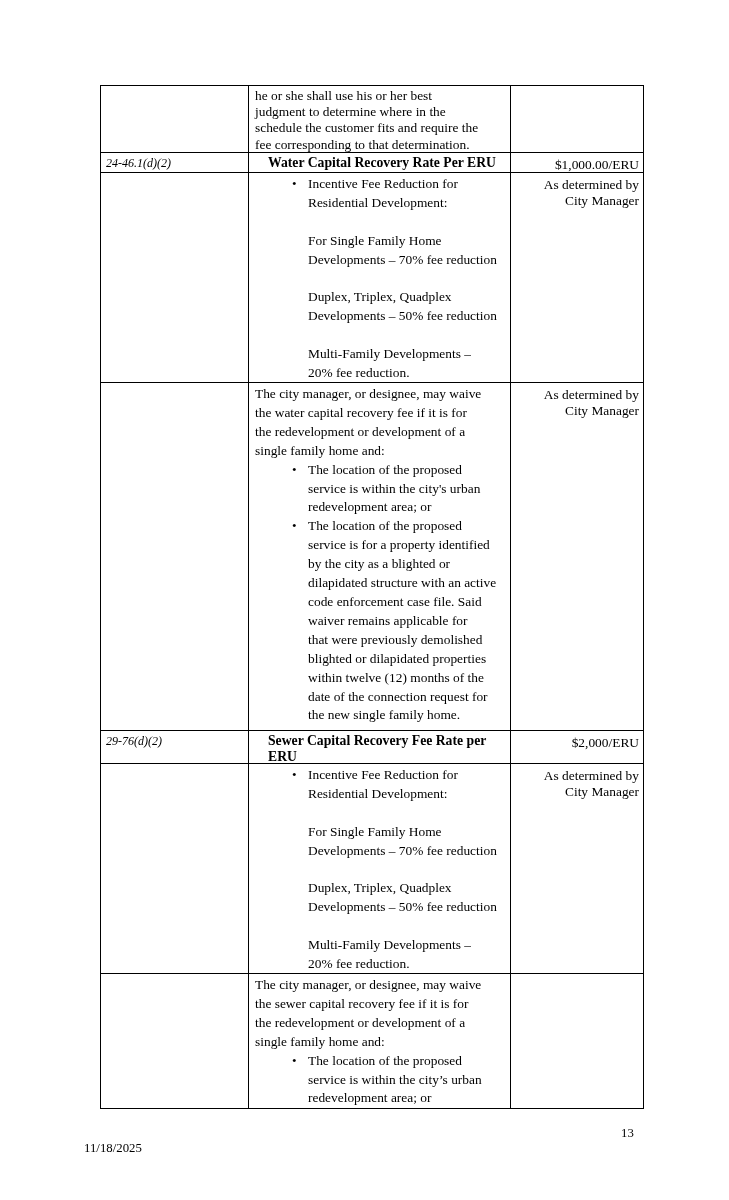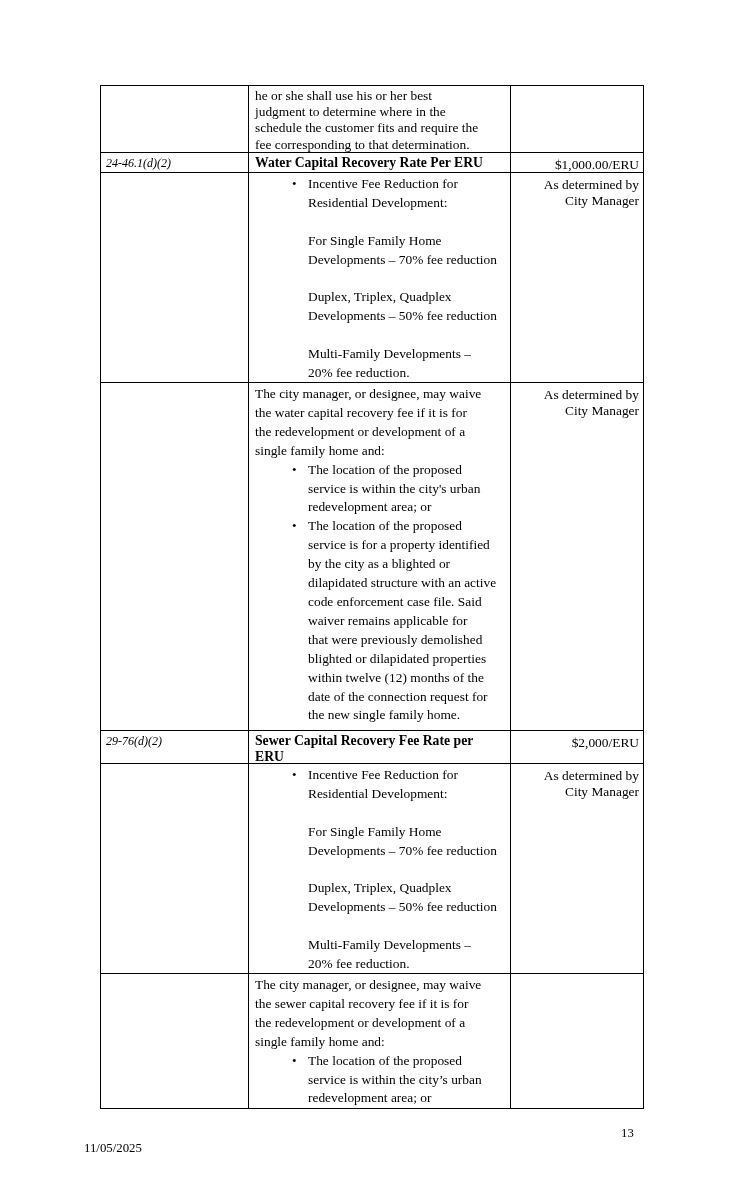--- a/index.html
+++ b/index.html
@@ -34,21 +34,21 @@
     font-style: italic;
     font-size: 12px;
     padding: 2px 4px 0 5px;
     line-height: 17px;
     white-space: nowrap;
   }
   .desc { padding: 2px 3px 0 6px; }
   .desc .ln { line-height: 18.9px; white-space: nowrap; }
   .cont .ln { line-height: 16.2px; }
   .head { font-weight: bold; font-size: 13.7px; }
-  .head .ln { line-height: 16px; }
+  .head .ln { line-height: 16px; margin-left: 13px; }
   .fee {
     text-align: right;
     padding: 4px 4px 0 2px;
   }
   .fee .ln { line-height: 15.8px; white-space: nowrap; }
 
   .bullet { display: flex; }
   .dot {
     flex: 0 0 16px;
     margin-left: 37px;
@@ -226,16 +226,16 @@
             <div class="ln">The location of the proposed</div>
             <div class="ln">service is within the city’s urban</div>
             <div class="ln">redevelopment area; or</div>
           </div>
       </div>
     </div>
     <div class="cell fee"></div>
 
   </div>
 
-  <div class="footer-date">11/05/2025</div>
+  <div class="footer-date">11/18/2025</div>
   <div class="page-number">13</div>
 
 </div>
 
 </body></html>

